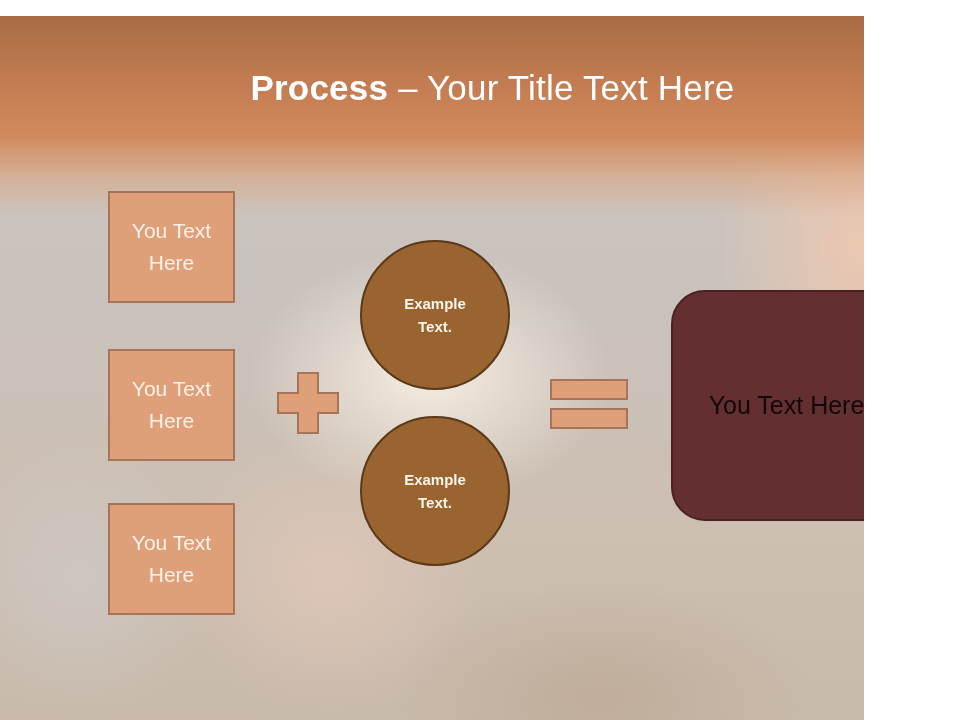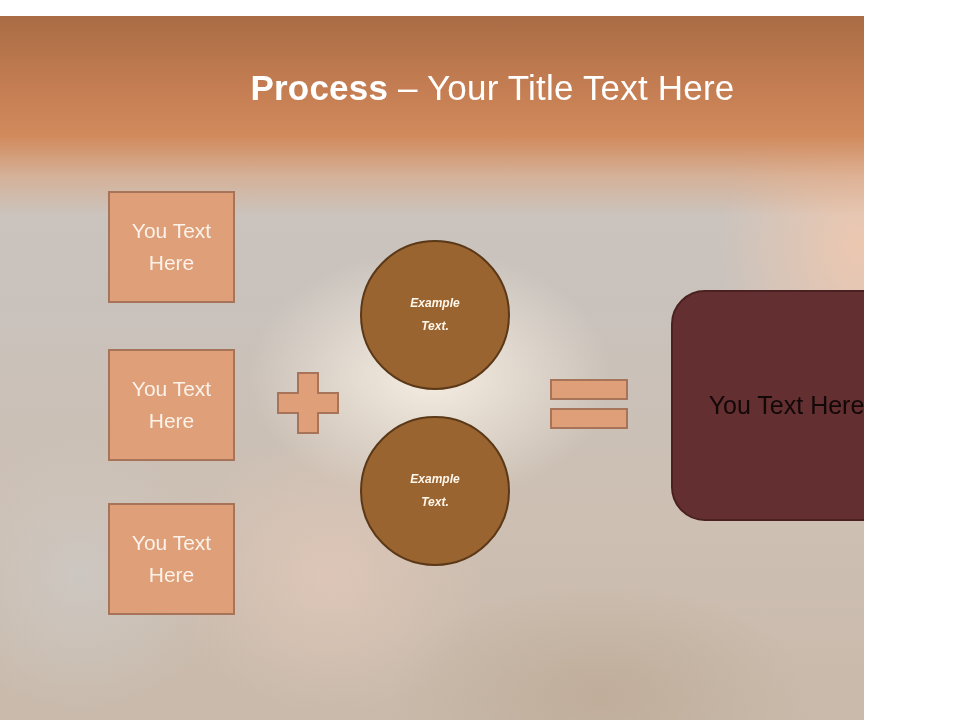--- a/index.html
+++ b/index.html
@@ -14,21 +14,21 @@
       linear-gradient(180deg, #cfc8c2 0%, #c9c2bc 40%, #cdbfb2 70%, #c8b9aa 100%);
   }
   .header-band { position:absolute; left:0; top:0; width:960px; height:200px;
     background: linear-gradient(180deg, #a96c45 0%, #c47d52 35%, #d18a5c 60%, rgba(220,160,120,0.55) 80%, rgba(220,180,150,0) 100%); }
   .title { position:absolute; left:0; top:52px; width:985px; text-align:center; color:#ffffff; font-size:35px; letter-spacing:0.2px; }
   .title .bold { font-weight:bold; }
   .left-box { position:absolute; left:108px; width:127px; height:112px; background:#df9f78; border:2px solid #a87459; box-sizing:border-box;
     display:flex; align-items:center; justify-content:center; text-align:center; color:#fbf2ea; font-size:21px; line-height:32px; }
   .plus { position:absolute; left:277px; top:356px; width:62px; height:62px; }
   .circle { position:absolute; left:360px; width:150px; height:150px; border-radius:50%; background:#99642f; border:2px solid #5a3818; box-sizing:border-box;
-    display:flex; align-items:center; justify-content:center; text-align:center; color:#fff6ec; font-size:12px; font-weight:bold; font-style:italic; line-height:23px; }
+    display:flex; align-items:center; justify-content:center; text-align:center; color:#fff6ec; font-size:15px; font-weight:bold; line-height:23px; }
   .equals-bar { position:absolute; left:550px; width:78px; height:21px; background:#df9f78; border:2px solid #a87459; box-sizing:border-box; }
   .result-box { position:absolute; left:671px; top:274px; width:231px; height:231px; background:#642f30; border:2px solid #4a2020; border-radius:34px; box-sizing:border-box;
     display:flex; align-items:center; justify-content:center; text-align:center; color:#120808; font-size:25px; }
 </style>
 </head>
 <body>
 
 <div class="slide">
   <div class="header-band"></div>
 

